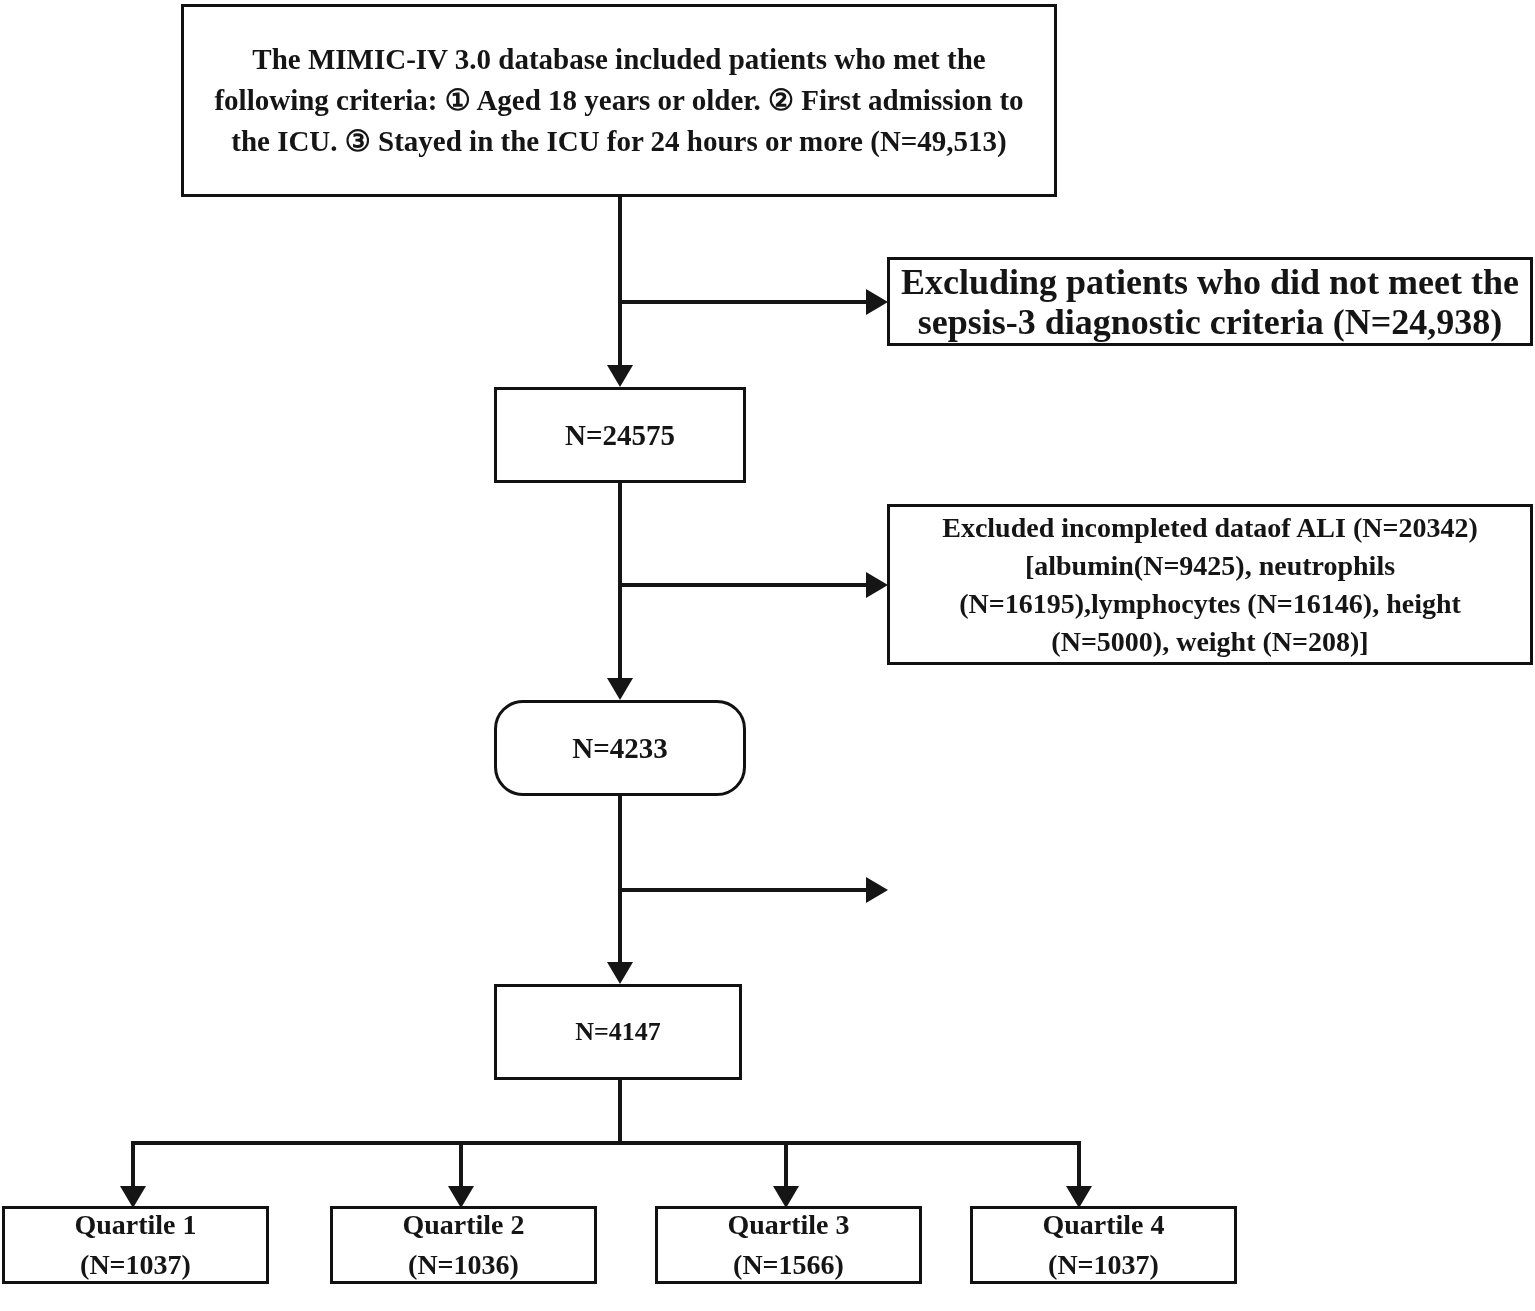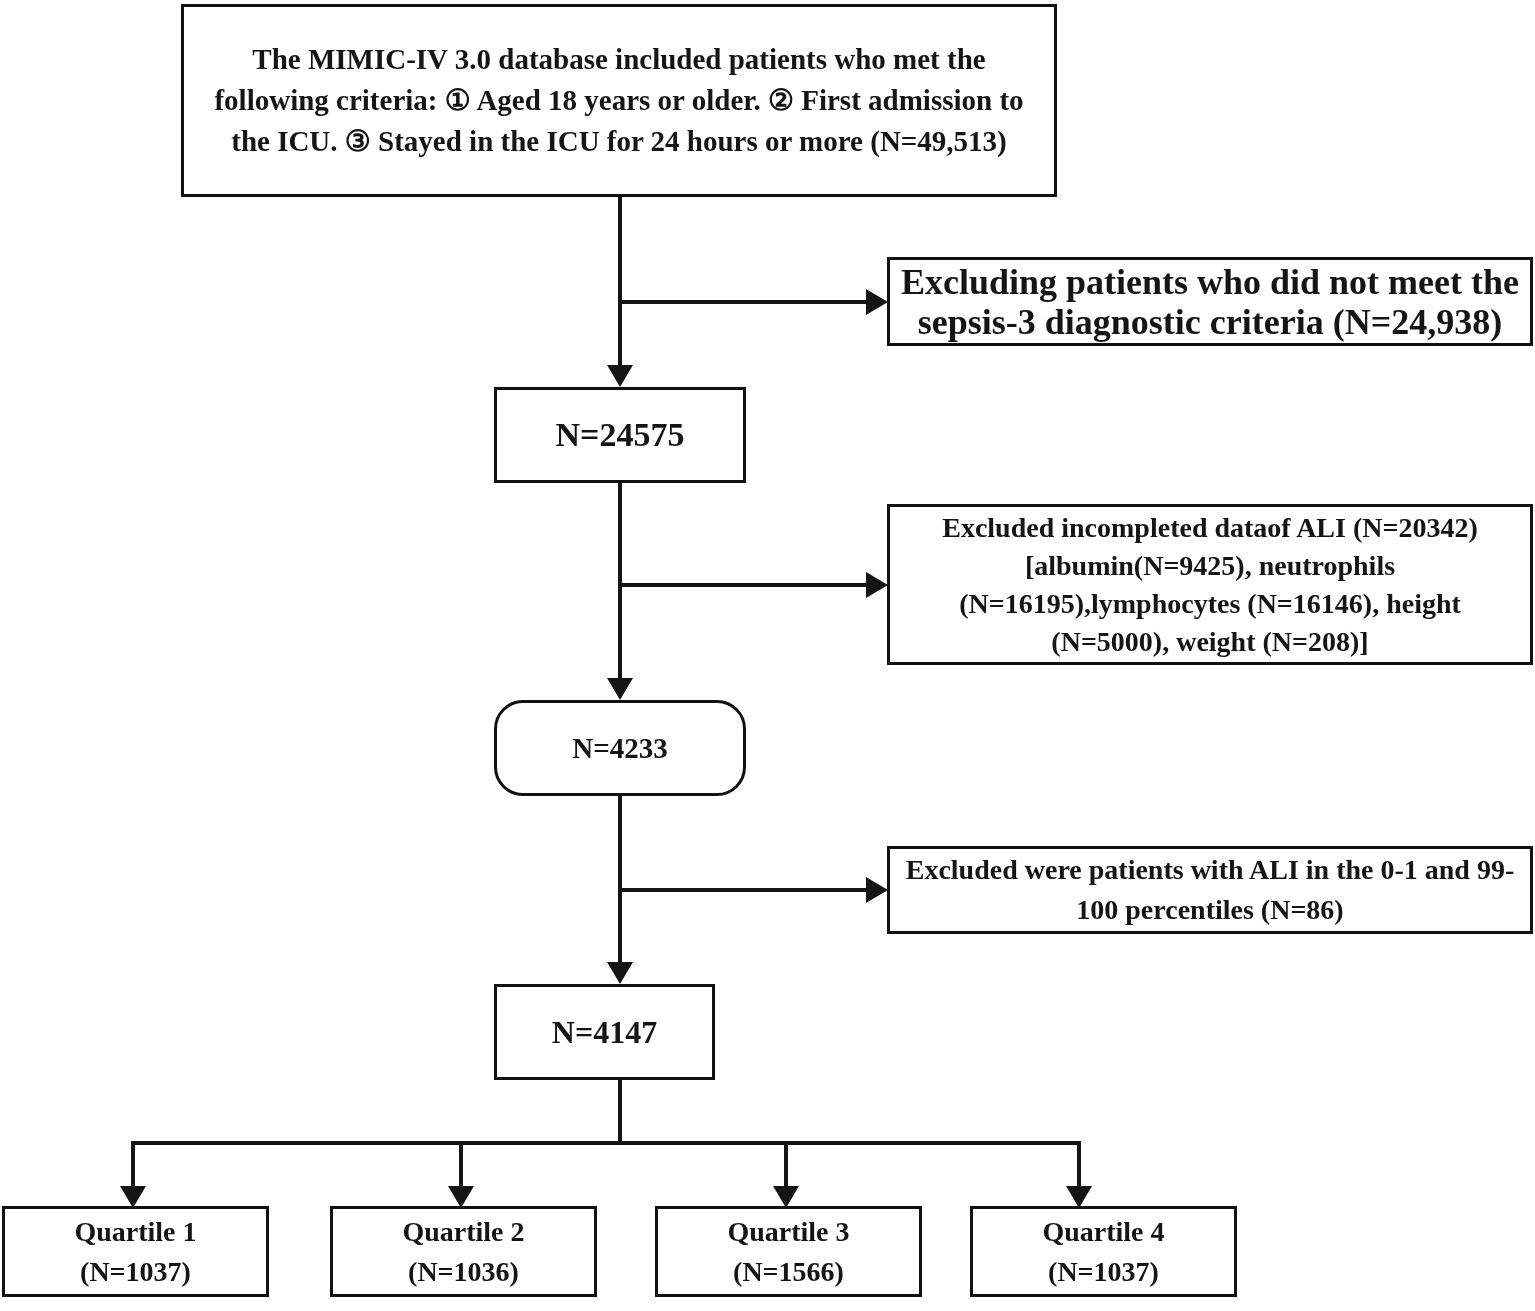--- a/index.html
+++ b/index.html
@@ -39,40 +39,40 @@
   #node-source {
     left: 181px; top: 4px; width: 876px; height: 193px;
     font-size: 29px; line-height: 41px;
   }
   #node-excl-sepsis {
     left: 887px; top: 257px; width: 646px; height: 89px;
     font-size: 36px; line-height: 40px;
   }
   #node-n-24575 {
     left: 494px; top: 387px; width: 252px; height: 96px;
-    font-size: 34px; line-height: 36px;
+    font-size: 29px; line-height: 36px;
   }
   #node-excl-ali {
     left: 887px; top: 504px; width: 646px; height: 161px;
     font-size: 28px; line-height: 38px;
   }
   #node-n-4233 {
     left: 494px; top: 700px; width: 252px; height: 96px;
     font-size: 29px; line-height: 36px; border-radius: 29px;
   }
   #node-excl-pct {
     left: 887px; top: 846px; width: 646px; height: 88px;
     font-size: 28px; line-height: 40px;
   }
   #node-n-4147 {
-    left: 494px; top: 984px; width: 221px; height: 96px;
-    font-size: 32px; line-height: 36px;
+    left: 494px; top: 984px; width: 248px; height: 96px;
+    font-size: 26px; line-height: 36px;
   }
   .quartile {
-    top: 1206px; width: 267px; height: 91px;
+    top: 1206px; width: 267px; height: 78px;
     font-size: 28px; line-height: 40px;
   }
   #node-q1 { left: 2px; }
   #node-q2 { left: 330px; }
   #node-q3 { left: 655px; }
   #node-q4 { left: 970px; }
 
   
   .vline {
     position: absolute;
@@ -117,23 +117,20 @@
   </div>
 
   <div class="node" id="node-excl-ali">
     <span class="txt">Excluded incompleted dataof ALI (N=20342) [albumin(N=9425), neutrophils (N=16195),lymphocytes (N=16146), height (N=5000), weight (N=208)]</span>
   </div>
 
   <div class="node" id="node-n-4233">
     <span class="txt">N=4233</span>
   </div>
 
-  <div class="node" id="node-excl-pct">
-    <span class="txt">Excluded were patients with ALI in the 0-1 and 99-100 percentiles (N=86)</span>
-  </div>
 
   <div class="node" id="node-n-4147">
     <span class="txt">N=4147</span>
   </div>
 
   <div class="node quartile" id="node-q1">
     <span class="txt">Quartile 1
 (N=1037)</span>
   </div>
   <div class="node quartile" id="node-q2">

